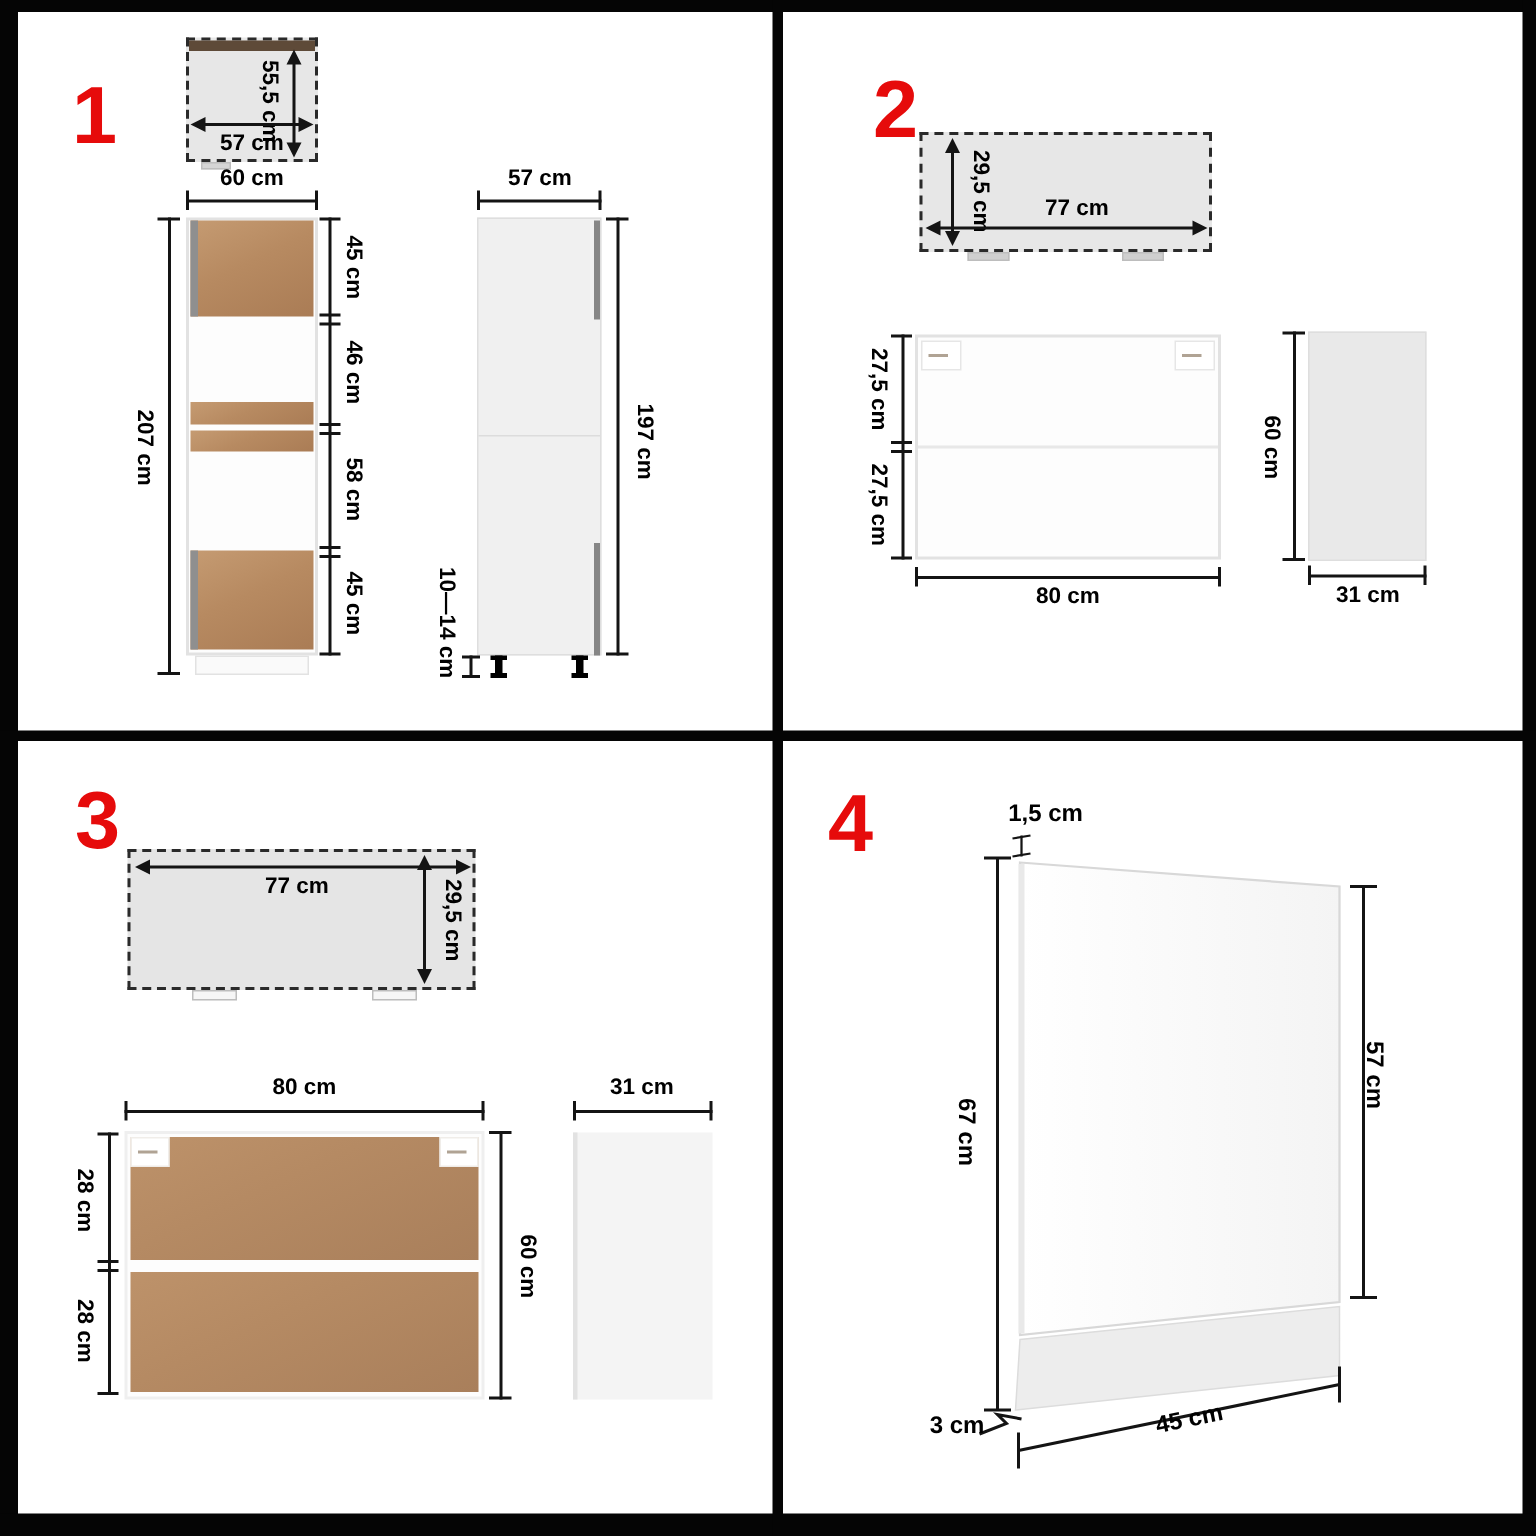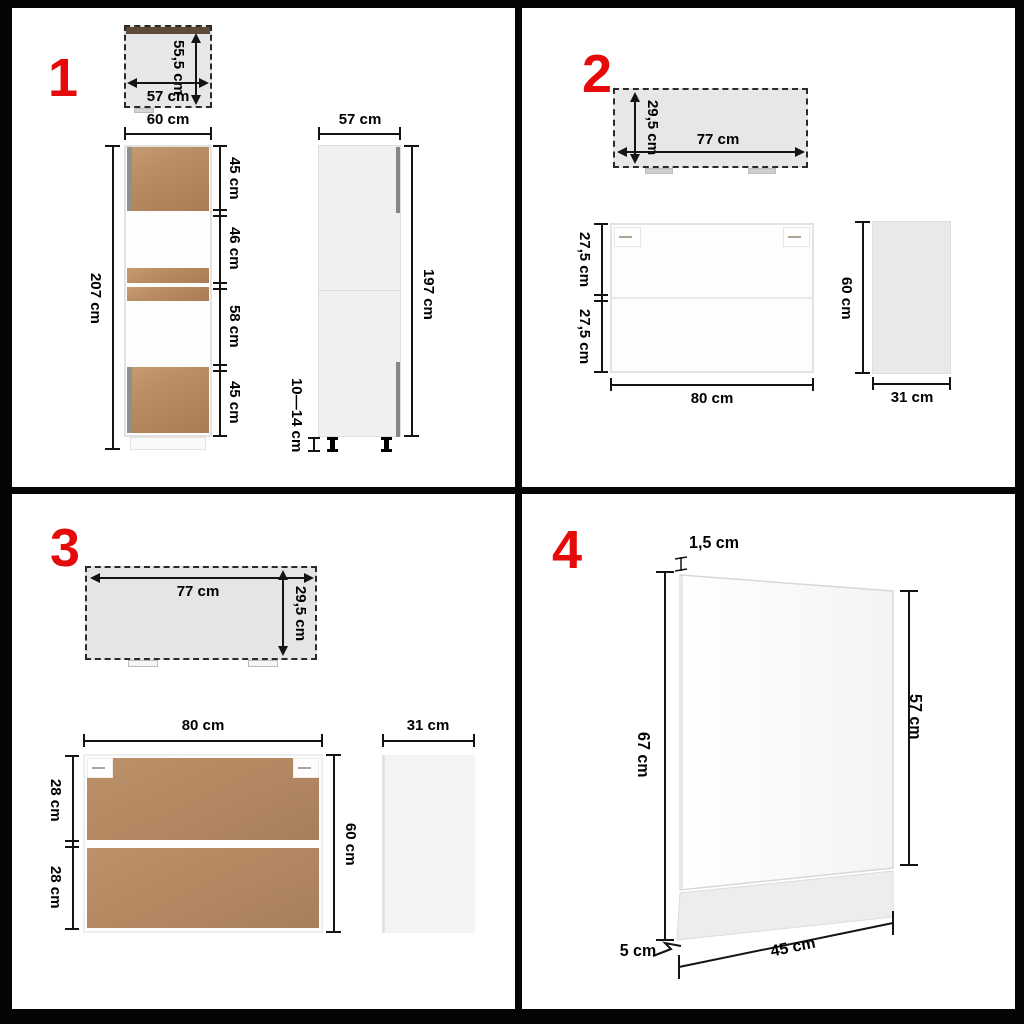--- a/index.html
+++ b/index.html
@@ -213,24 +213,24 @@
     <line x1="377" y1="98" x2="395" y2="98" stroke="#141414" stroke-width="2"></line>
     <line x1="377" y1="372" x2="395" y2="372" stroke="#141414" stroke-width="2"></line>
 
     <line x1="156" y1="474" x2="370" y2="430" stroke="#141414" stroke-width="2"></line>
     <line x1="156" y1="462" x2="156" y2="486" stroke="#141414" stroke-width="2"></line>
     <line x1="370" y1="418" x2="370" y2="442" stroke="#141414" stroke-width="2"></line>
 
     <polyline points="130,463 148,456 142,450 158,453" fill="none" stroke="#141414" stroke-width="2"></polyline>
   </svg>
 
-  <div class="lab" style="left:684px;top:534px;width:60px;font-size:16px;">1,5 cm</div>
+  <div class="lab" style="left:667px;top:534px;width:60px;font-size:16px;">1,5 cm</div>
   <div class="vlab" style="left:634px;top:724px;height:62px;font-size:16px;">67 cm</div>
   <div class="vlab" style="left:906px;top:686px;height:62px;font-size:16px;">57 cm</div>
-  <div class="lab" style="left:608px;top:942px;width:60px;font-size:16px;">5 cm</div>
+  <div class="lab" style="left:608px;top:942px;width:60px;font-size:16px;">3 cm</div>
   <div class="lab" style="left:763px;top:938px;width:60px;font-size:16px;transform:rotate(-11.5deg);">45 cm</div>
 
   <div class="frame" style="left:0;top:0;width:1024px;height:8px;"></div>
   <div class="frame" style="left:0;top:0;width:12px;height:1024px;"></div>
   <div class="frame" style="left:1015px;top:0;width:9px;height:1024px;"></div>
   <div class="frame" style="left:0;top:1009px;width:1024px;height:15px;"></div>
   <div class="frame" style="left:515px;top:0;width:7px;height:1024px;"></div>
   <div class="frame" style="left:0;top:487px;width:1024px;height:7px;"></div>
 
 </div>

